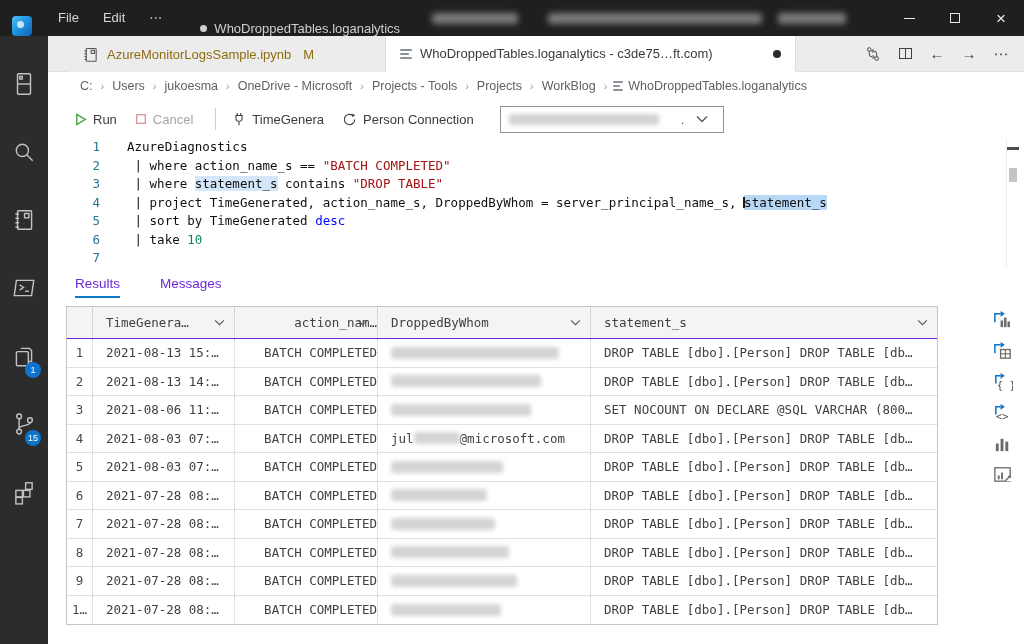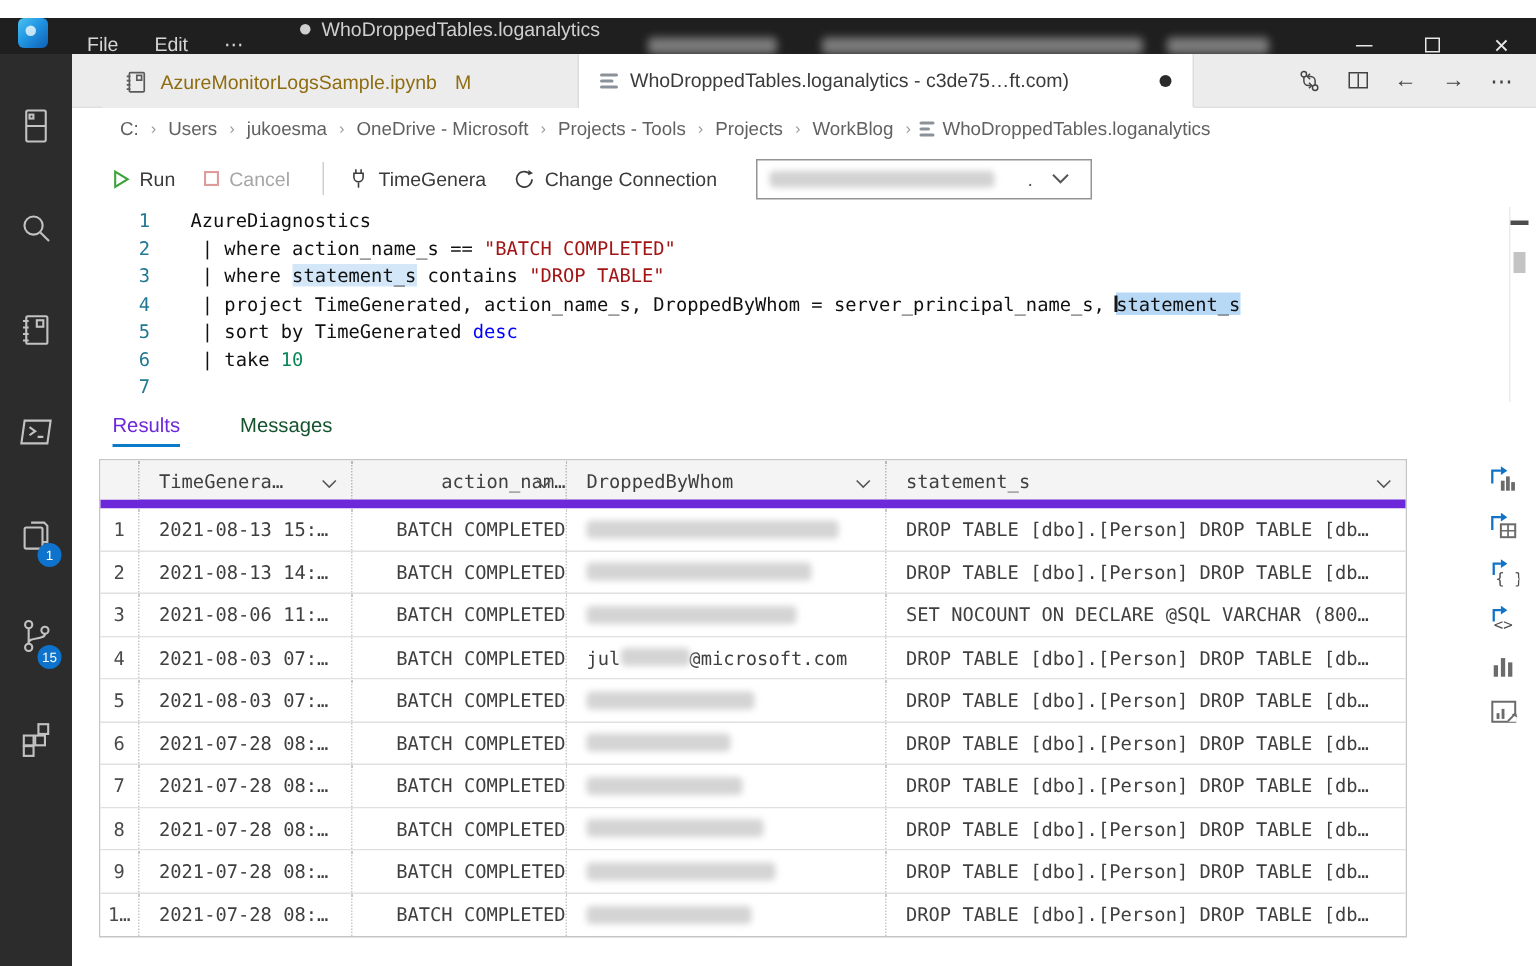--- a/index.html
+++ b/index.html
@@ -1,20 +1,20 @@
 <!DOCTYPE html>
 <html><head>
 <meta charset="utf-8">
 <style>
   * { margin:0; padding:0; box-sizing:border-box; }
   body { background:#9a9a9a; font-family:"Liberation Sans", sans-serif; }
   .app { position:relative; width:1024px; height:644px; background:#ffffff; overflow:hidden; }
 
   
-  .titlebar { position:absolute; left:0; top:12px; width:1024px; height:36px; background:#1f1f1f; display:flex; align-items:flex-start; color:#d6d6d6; font-size:13px; }
+  .titlebar { position:absolute; left:0; top:0; width:1024px; height:36px; background:#1f1f1f; display:flex; align-items:flex-end; color:#d6d6d6; font-size:13px; }
   .app-logo { width:20px; height:20px; margin:0 14px 0 12px; border-radius:4px; background:linear-gradient(135deg,#4cc2f1 0%,#2196e3 45%,#0f5fb4 100%); position:relative; }
   .app-logo::after { content:""; position:absolute; left:5px; top:5px; width:7px; height:7px; border-radius:50%; background:rgba(255,255,255,.75); }
   .menu-item { padding:0 12px; height:36px; line-height:36px; cursor:default; }
   .tb-title { margin-left:26px; display:flex; align-items:center; gap:7px; color:#cfcfcf; }
   .dirty-dot-dark { width:7px; height:7px; border-radius:50%; background:#cfcfcf; display:inline-block; }
   .tb-redact { position:absolute; top:13px; height:11px; border-radius:3px; background:#8c8c8c; filter:blur(3px); opacity:.85; }
   .win-controls { position:absolute; right:0; top:0; height:36px; display:flex; }
   .win-btn { width:46px; height:36px; display:flex; align-items:center; justify-content:center; color:#e8e8e8; }
   .glyph-min { width:11px; height:1px; background:#e8e8e8; }
   .glyph-max { width:10px; height:10px; border:1px solid #e8e8e8; }
@@ -70,27 +70,27 @@
   .seg.word-hl { background:#d3e7f8; }
   .seg.sel { background:#b8d9f5; }
   .seg.caret { position:relative; }
   .seg.caret::before { content:""; position:absolute; left:-1px; top:2px; bottom:2px; width:1.5px; background:#1a1a1a; }
   .ed-scroll { position:absolute; right:2px; top:0; width:16px; height:130px; border-left:1px solid #ececec; }
   .ed-cursor-mark { position:absolute; right:3px; top:9px; width:12px; height:3px; background:#4d4d4d; }
   .ed-thumb { position:absolute; right:5px; top:30px; width:8px; height:14px; background:#c4c4c4; }
 
   
   .results-tabs { position:absolute; left:48px; top:268px; width:976px; height:36px; background:#fff; display:flex; align-items:flex-start; padding:8px 0 0 27px; font-size:13.5px; }
-  .rtab { margin-right:40px; padding-bottom:7px; color:#14532d; position:relative; }
+  .rtab { margin-right:40px; padding-bottom:7px; color:#6d28d9; position:relative; }
   .rtab.active { color:#6d28d9; }
   .rtab.active::after { content:""; position:absolute; left:0; right:0; bottom:0; height:2px; background:#0c7ac9; }
 
   
   .grid { position:absolute; left:66px; top:306px; width:872px; border:1px solid #c6c6c6; font-family:"DejaVu Sans Mono", monospace; font-size:12.5px; color:#3f3f3f; background:#fff; }
-  .g-head { display:flex; height:32px; background:#f4f4f4; border-bottom:6px solid #6d28d9; }
+  .g-head { display:flex; height:32px; background:#f4f4f4; border-bottom:1px solid #6d28d9; }
   .g-hcell { display:flex; align-items:center; padding-left:13px; border-right:1px dotted #b9b9b9; position:relative; white-space:pre; }
   .g-hcell:last-child { border-right:none; }
   .g-hcell .hch { position:absolute; right:9px; top:12px; }
   .g-corner { width:26px; border-right:1px dotted #b9b9b9; background:#f4f4f4; }
   .g-row { display:flex; height:28.5px; border-bottom:1px solid #e0e0e0; background:#fff; }
   .g-row:last-child { border-bottom:none; }
   .g-cell { display:flex; align-items:center; padding-left:13px; border-right:1px dotted #c9c9c9; white-space:pre; overflow:hidden; }
   .g-cell:last-child { border-right:none; }
   .g-num { justify-content:center; padding-left:0; color:#4a4a4a; }
   .c-num { width:26px; flex:none; }
@@ -278,21 +278,21 @@
           <path d="M4.5 4 h7 v3 a3.5 3.5 0 0 1 -7 0 Z"></path>
           <line x1="8" y1="11" x2="8" y2="15"></line>
         </svg>
       <span>TimeGenera</span>
     </div>
     <div class="tool-btn">
       <svg width="15" height="15" viewBox="0 0 16 16" style="stroke:#3b3b3b;stroke-width:1.2">
           <path d="M13.5 8 a5.5 5.5 0 1 1 -2 -4.2"></path>
           <polygon points="11,1.5 14.2,3.8 10.8,5.2" fill="#3b3b3b" stroke="none"></polygon>
         </svg>
-      <span>Change Connection</span>
+      <span>Person Connection</span>
     </div>
     <div class="conn-select">
       <span class="conn-redact"></span>
       <span class="conn-dot">.</span>
       <svg class="conn-chevron" width="12" height="8" viewBox="0 0 12 8">
           <polyline points="1,1.5 6,6.5 11,1.5" stroke="#555" stroke-width="1.3" fill="none"></polyline>
         </svg>
     </div>
   </div>
 

